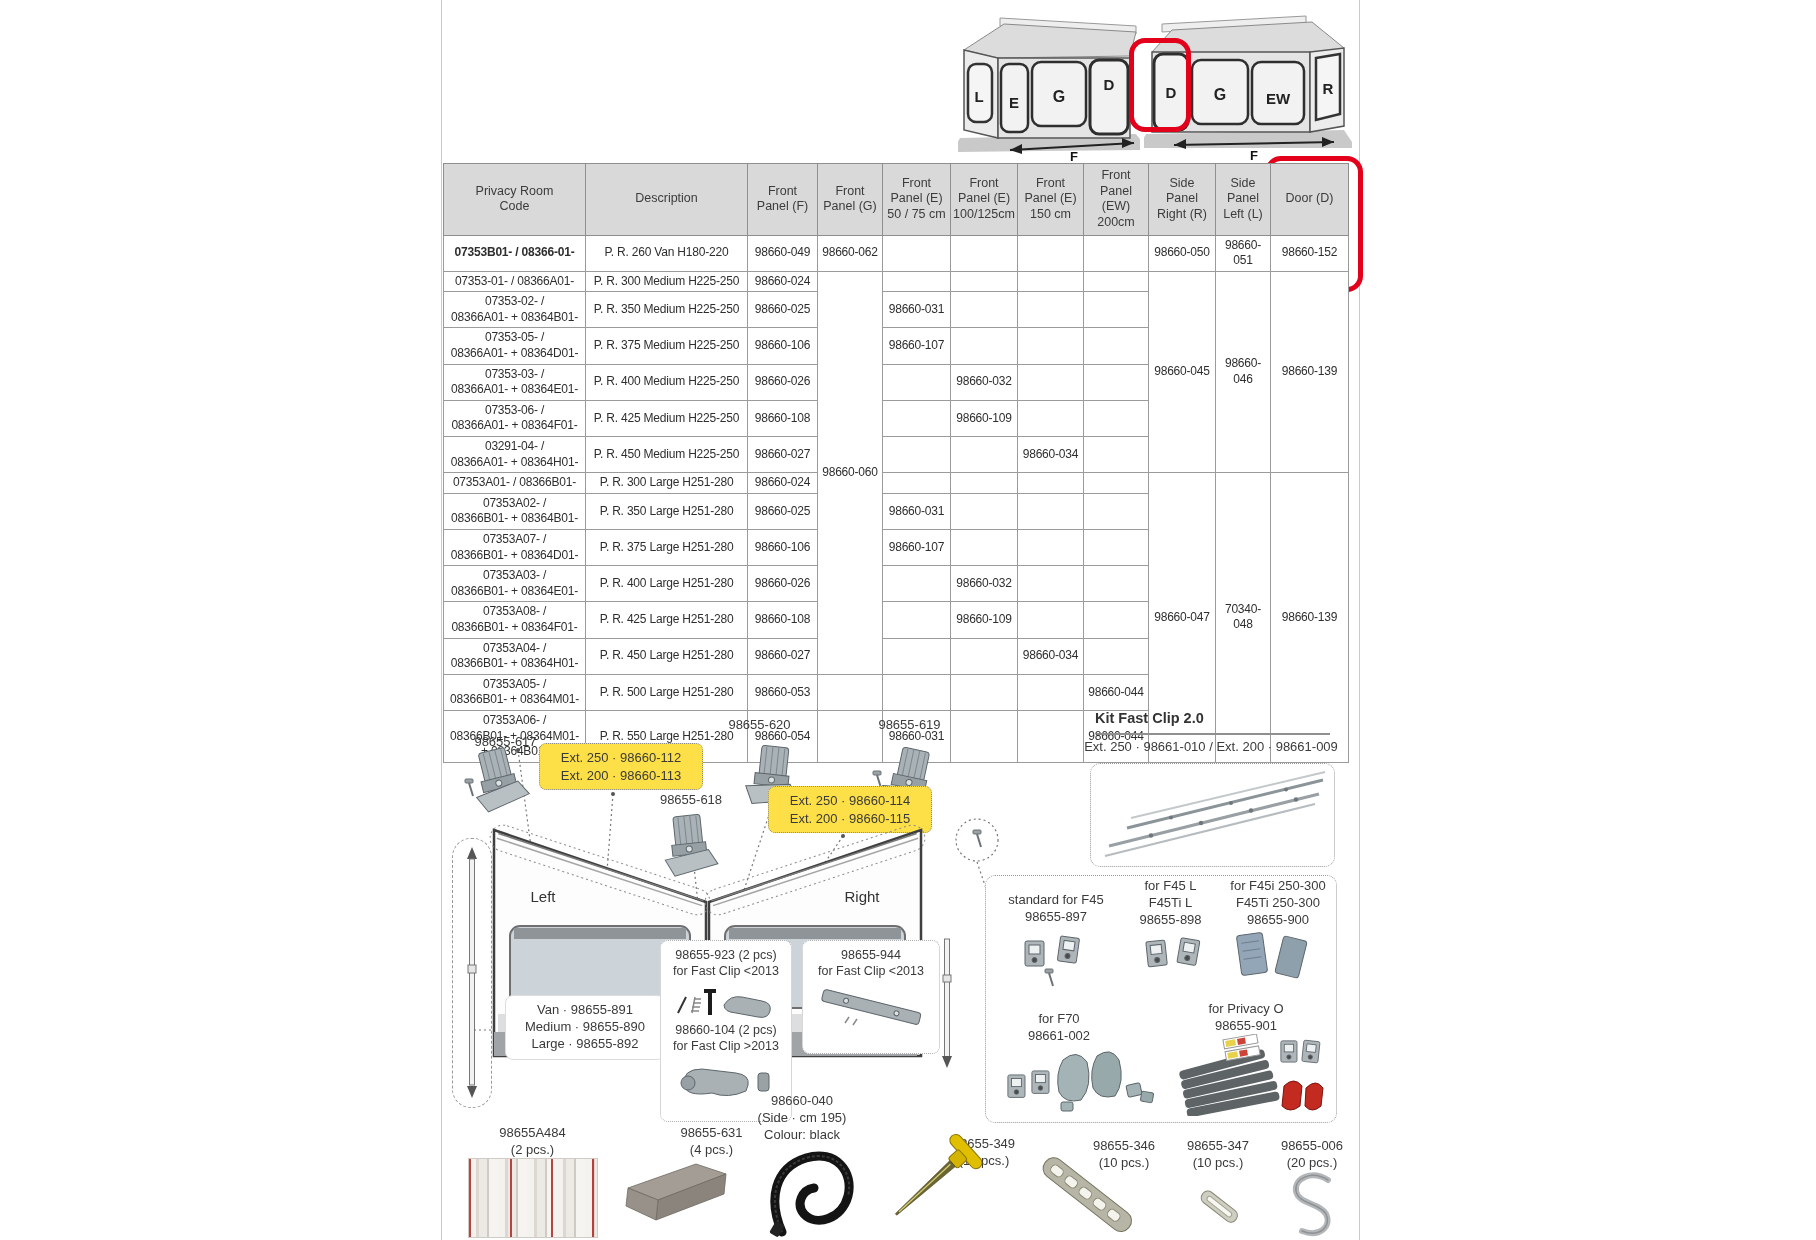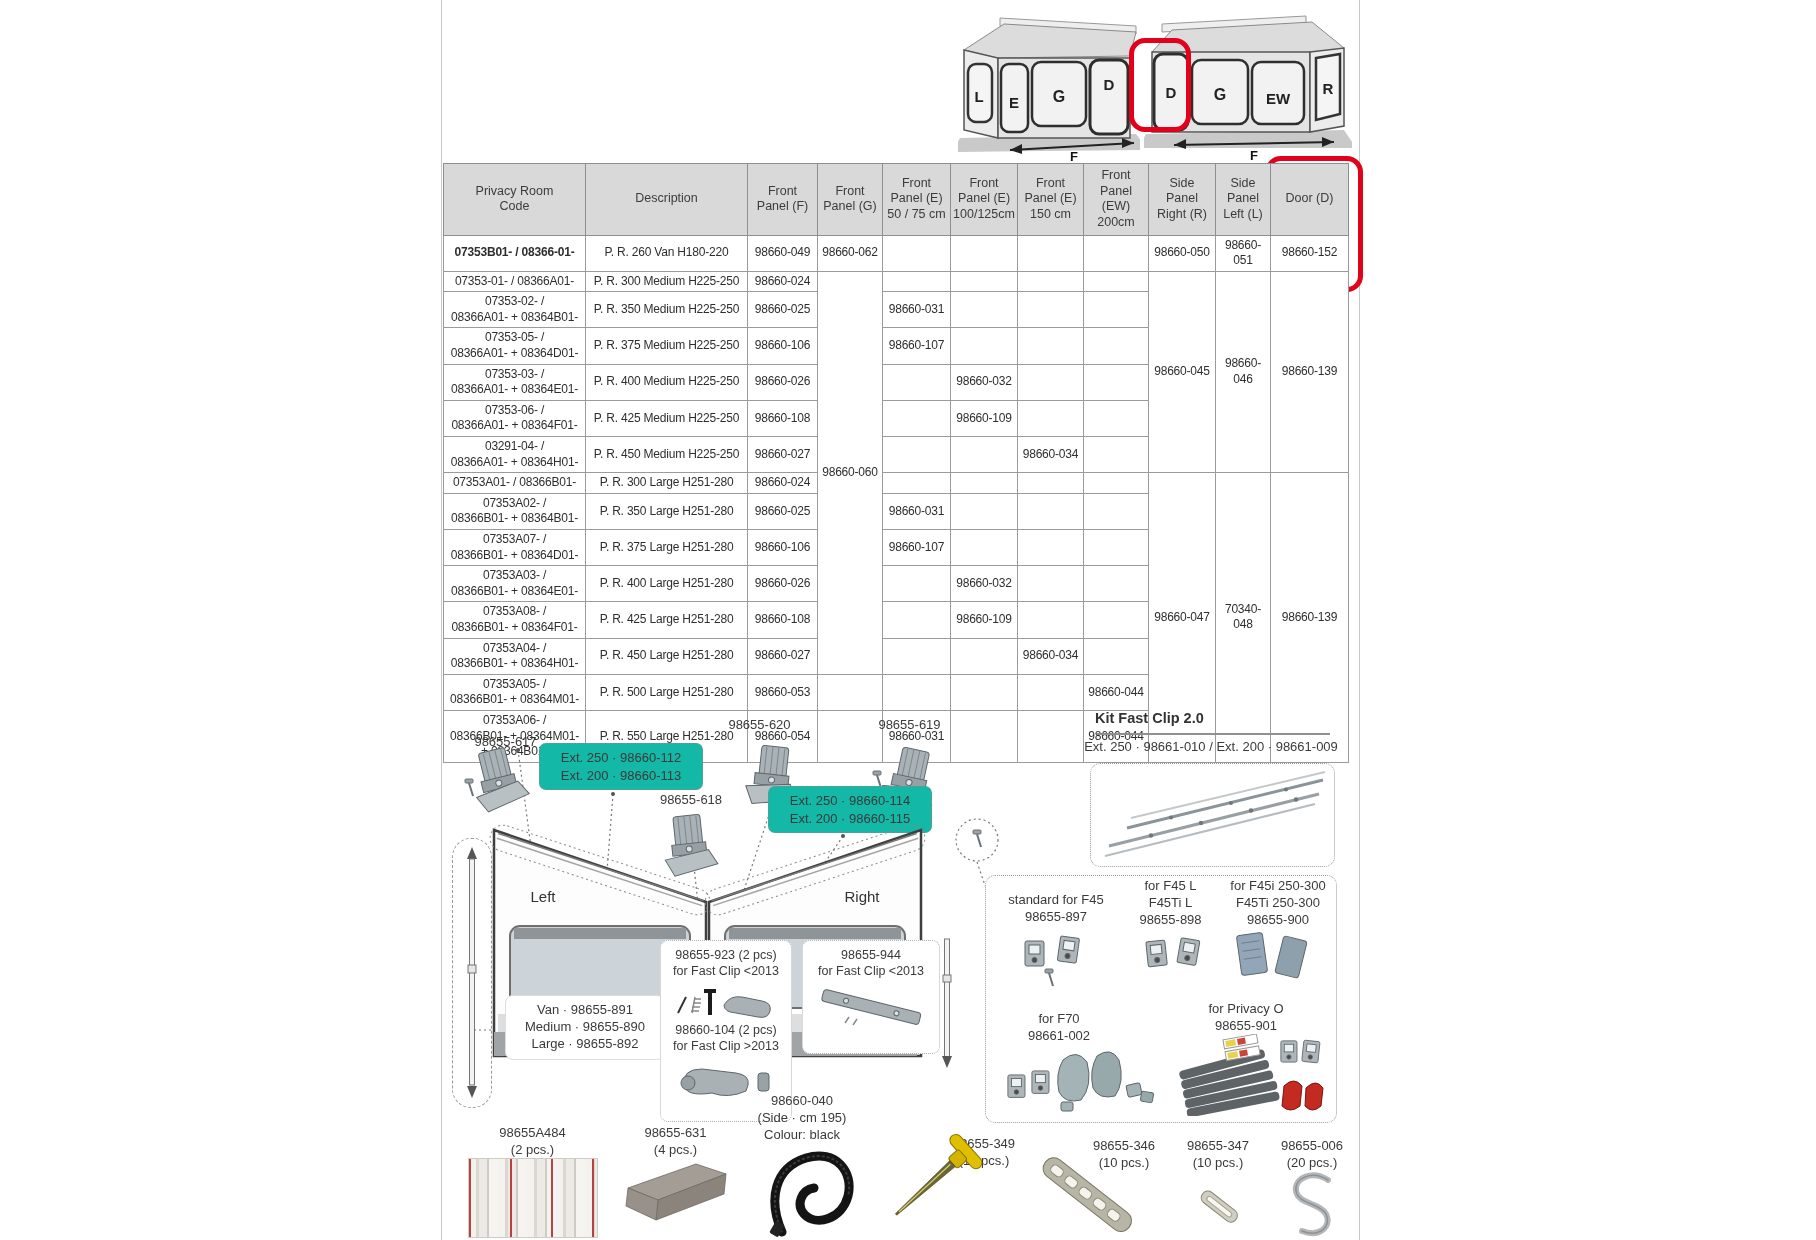--- a/index.html
+++ b/index.html
@@ -9,21 +9,21 @@
   
   #parts-table{position:absolute;left:443px;top:163px;border-collapse:collapse;table-layout:fixed;
       background:#fff;}
   #parts-table th{background:#d9d9d9;font-weight:normal;font-size:12.5px;line-height:1.25;
       color:#3c3c3c;border:1px solid #8f8f8f;padding:4px 1px;text-align:center;vertical-align:middle;
       white-space:pre-line;}
   #parts-table td{border:1px solid #9b9b9b;font-size:12px;line-height:1.3;text-align:center;
       vertical-align:middle;padding:2px 1px;color:#2e2e2e;white-space:pre-line;letter-spacing:-0.2px;}
   
   .lbl{position:absolute;text-align:center;white-space:pre-line;font-size:13px;line-height:1.3;color:#3a3a3a;}
-  .dotbox{position:absolute;border:1.5px dotted #8a8a8a;border-radius:7px;background:#14b8a6;
+  .dotbox{position:absolute;border:1.5px dotted #8a8a8a;border-radius:7px;background:#fde047;
       text-align:center;white-space:pre-line;font-size:13px;line-height:1.35;padding:5px 8px;color:#3a3a3a;}
   .whitebox{position:absolute;background:#fff;border:1px dotted #b0b0b0;border-radius:8px;
       text-align:center;font-size:12.5px;line-height:1.3;white-space:pre-line;color:#3a3a3a;
       padding:6px 4px;display:flex;flex-direction:column;align-items:center;gap:3px;}
   .kitbox{position:absolute;border:1.5px dotted #9a9a9a;border-radius:10px;background:#fff;}
   .redring{position:absolute;border:5px solid #e2001a;border-radius:16px;background:transparent;}
   .abs{position:absolute;}
   .kit-title{position:absolute;text-align:left;font-weight:bold;font-size:14.5px;color:#333;}
   .kit-underline{position:absolute;height:2px;background:#8f8f8f;}
   #swatch{position:absolute;border:1px solid #cfccc6;
@@ -457,21 +457,21 @@
   <svg class="abs" style="left:760px;top:1142px" width="95" height="95" viewBox="0 0 95 95">
     <path d="M22,90 C8,58 14,26 46,16 C76,7 94,30 88,54 C82,77 56,85 44,72 C36,63 41,48 54,46" fill="none" stroke="#141414" stroke-width="9" stroke-linecap="round"></path>
     <path d="M22,90 C8,58 14,26 46,16 C76,7 94,30 88,54" fill="none" stroke="#3a3a3a" stroke-width="2" stroke-dasharray="3,2"></path>
     <rect x="12" y="80" width="10" height="14" rx="2" fill="#222" transform="rotate(30 17 87)"></rect>
   </svg>
 
   <div class="lbl" style="left:475px;top:1125px;width:115px">98655A484
 (2 pcs.)</div>
   <div id="swatch" class="abs" style="left:468px;top:1158px;width:128px;height:78px"></div>
 
-  <div class="lbl" style="left:618px;top:1125px;width:115px">98655-631
+  <div class="lbl" style="left:654px;top:1125px;width:115px">98655-631
 (4 pcs.)</div>
   <svg class="abs" style="left:620px;top:1158px" width="112" height="72" viewBox="0 0 112 72">
     <polygon points="8,30 76,6 106,16 38,42" fill="#a39d96" stroke="#6e6962" stroke-width="0.8"></polygon>
     <polygon points="38,42 106,16 104,36 36,62" fill="#8a847c" stroke="#6e6962" stroke-width="0.8"></polygon>
     <polygon points="8,30 38,42 36,62 6,48" fill="#97918a" stroke="#6e6962" stroke-width="0.8"></polygon>
   </svg>
 
   <div class="lbl" style="left:928px;top:1136px;width:112px">98655-349
 (10 pcs.)</div>
   <svg class="abs" style="left:872px;top:1128px" width="118" height="110" viewBox="0 0 118 110">

